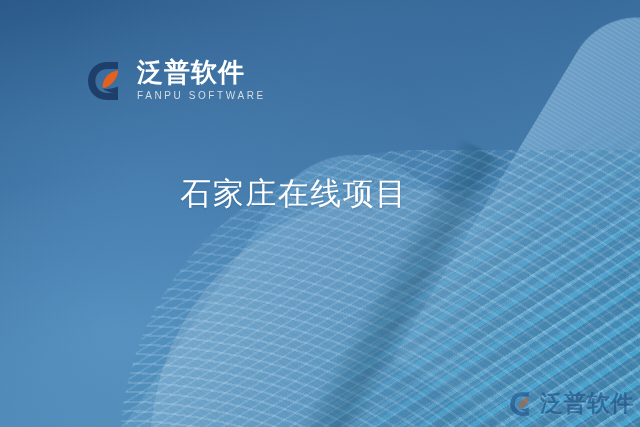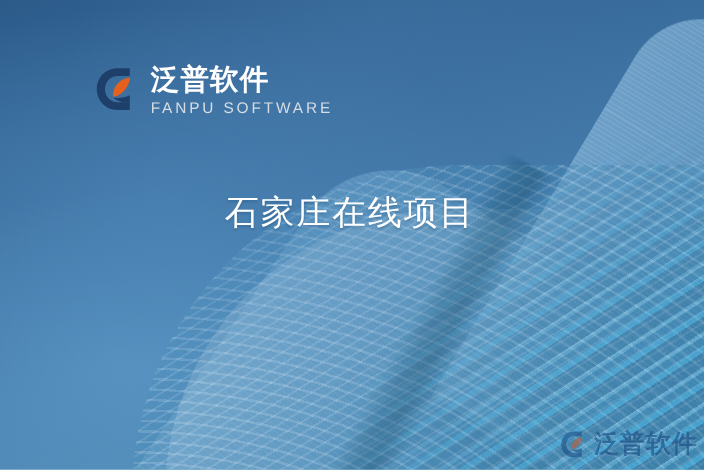--- a/index.html
+++ b/index.html
@@ -209,41 +209,40 @@
   .logo-text { display: flex; flex-direction: column; }
   .logo-cn {
     font-size: 26px;
     font-weight: bold;
     color: #ffffff;
     letter-spacing: 1px;
     line-height: 1.12;
     white-space: nowrap;
   }
   .logo-en {
-    font-size: 14px;
+    font-size: 10px;
     color: #d6dde4;
     letter-spacing: 2.6px;
     margin-top: 3px;
     white-space: nowrap;
   }
 
   
   .headline {
     position: absolute;
     left: 0;
     top: 172px;
     width: 588px;
     text-align: center;
     font-family: "Liberation Serif", "DejaVu Serif", serif;
     font-size: 31px;
     color: #ffffff;
     line-height: 1.42;
     letter-spacing: 1.5px;
     text-shadow: 0 1px 2px rgba(30,70,110,0.30);
-    margin-left: 24px;
   }
   .headline .line { display: block; white-space: nowrap; }
 
   
   .watermark {
     position: absolute;
     right: 6px;
     bottom: 8px;
     opacity: 0.62;
     text-align: center;

